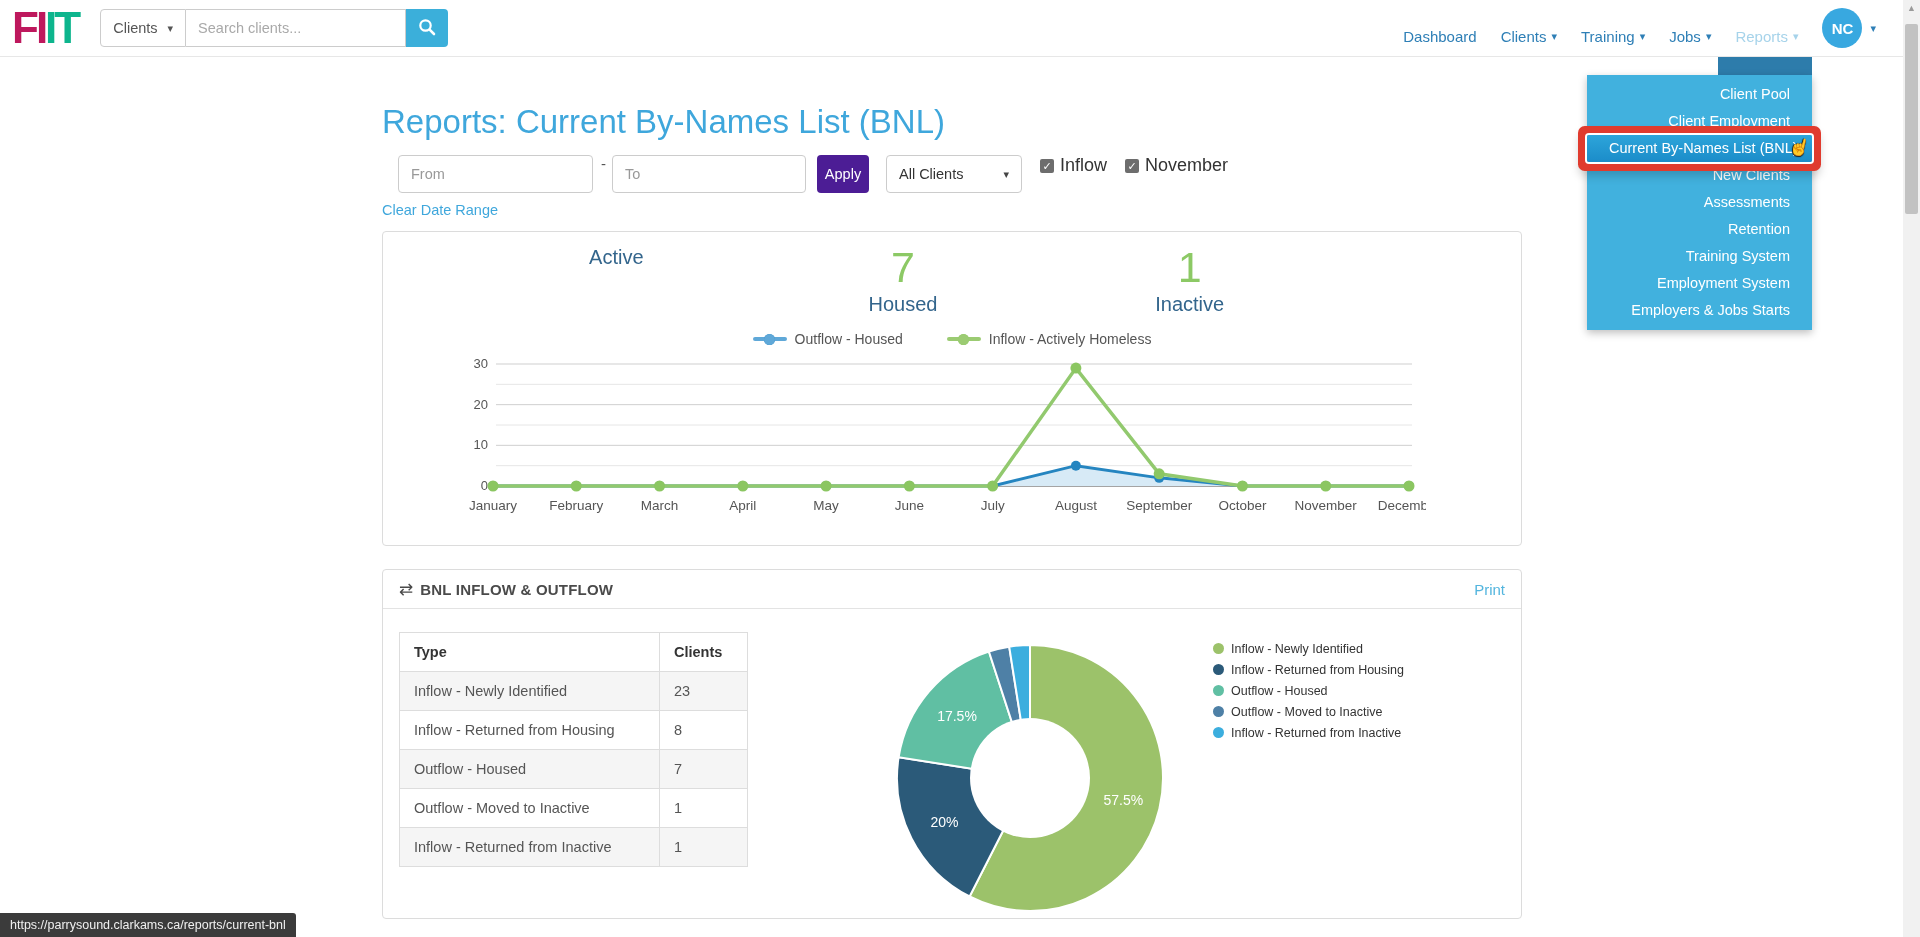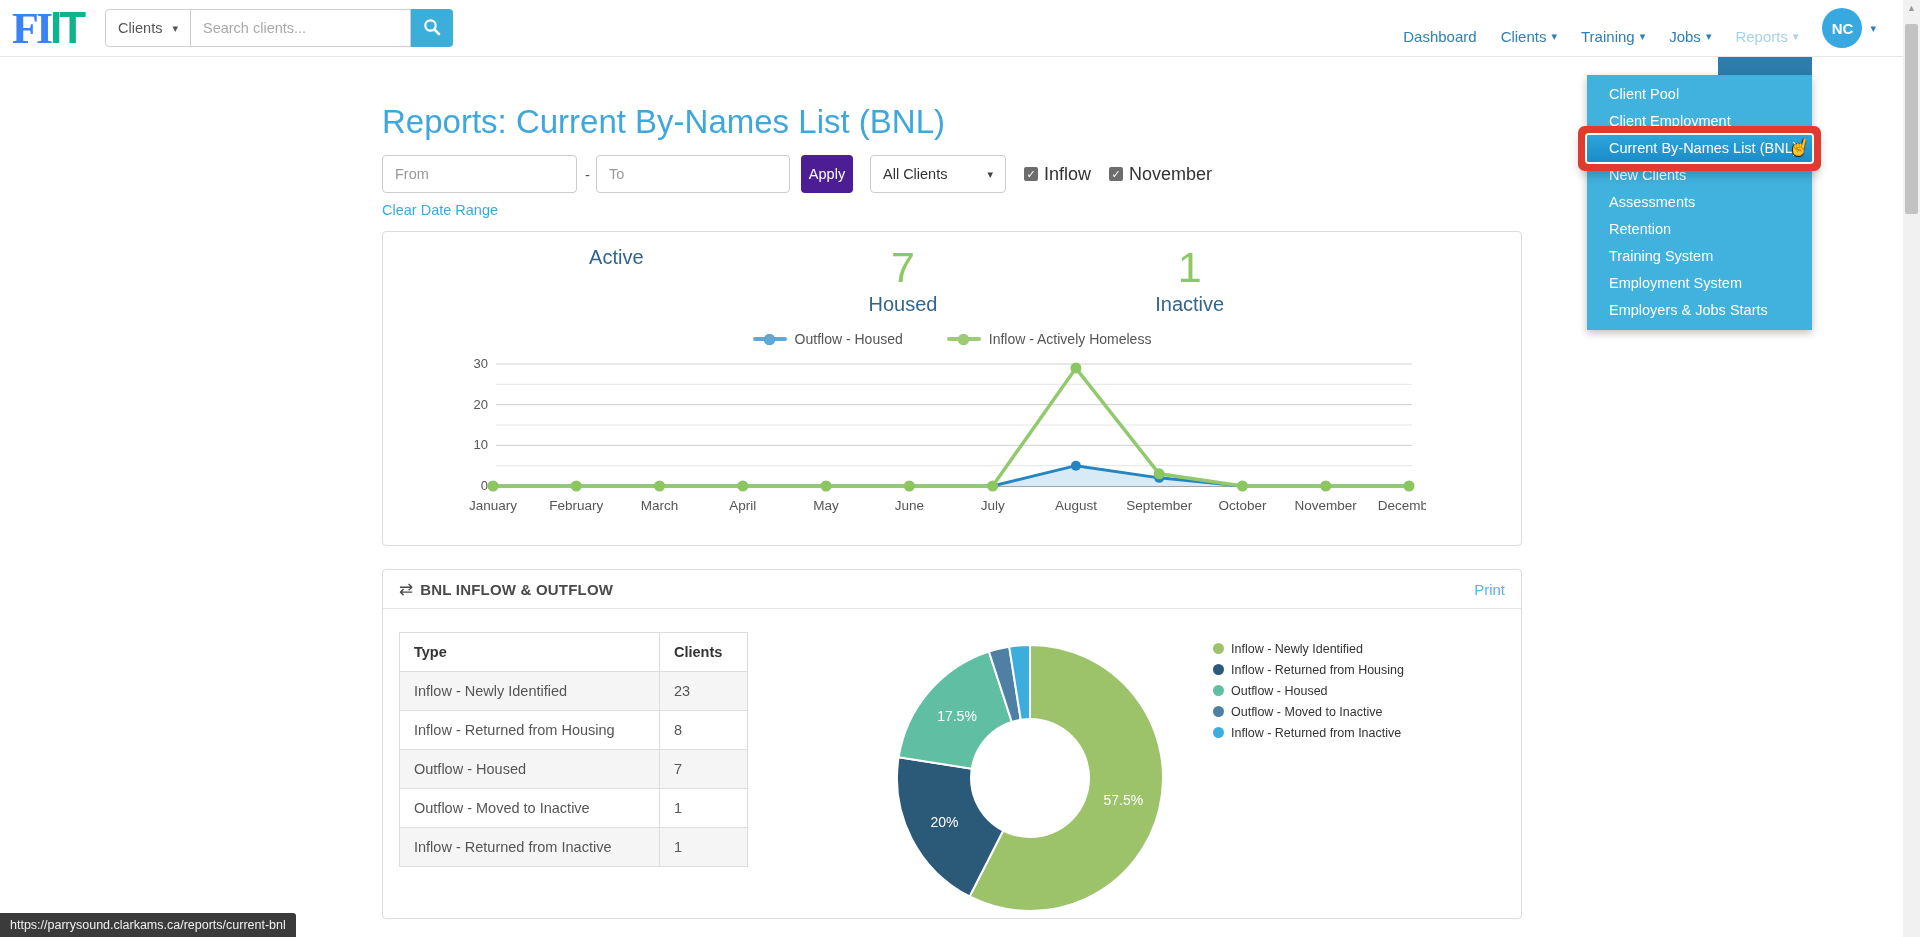--- a/index.html
+++ b/index.html
@@ -4,21 +4,21 @@
 <style>
   * { box-sizing: border-box; }
   html,body { margin:0; padding:0; background:#fff; }
   body { font-family:"Liberation Sans", sans-serif; }
   .viewport { position:relative; width:1920px; height:937px; overflow:hidden; background:#fff; }
 
   
   .navbar { position:absolute; top:0; left:0; width:1920px; height:57px; background:#fff;
             border-bottom:1px solid #e7e7e7; display:flex; align-items:center; padding:0 44px 0 12px; z-index:30; }
   .logo { font-size:44px; font-weight:bold; letter-spacing:-3px; line-height:1; user-select:none; }
-  .logo .l1 { color:#3b82f6;font-family:Liberation Serif, serif; }
+  .logo .l1 { color:#be185d; }
   .logo .l2 { color:#0db58d; }
   .search-group { display:flex; margin-left:22px; height:38px; }
   .search-cat { display:flex; align-items:center; gap:10px; padding:0 12px; border:1px solid #ccc;
                 border-radius:4px 0 0 4px; background:#fff; color:#555; font-size:14.5px; cursor:pointer; }
   .search-cat .caret { font-size:11px; color:#555; }
   .search-input { width:220px; height:38px; border:1px solid #ccc; border-left:none; padding:0 12px;
                   font-size:14.5px; color:#404040; font-family:"Liberation Sans",sans-serif; outline:none; }
   .search-input::placeholder { color:#a9a9a9; }
   .search-btn { width:42px; height:38px; background:#3bafda; border:none; border-radius:0 4px 4px 0;
                 display:flex; align-items:center; justify-content:center; cursor:pointer; }
@@ -28,30 +28,30 @@
   .nav-link.open { color:#a6d3ea; }
   .avatar-wrap { display:flex; align-items:center; gap:8px; cursor:pointer; }
   .avatar { width:40px; height:40px; border-radius:50%; background:#38a8e0; color:#fff; font-size:15px;
             font-weight:bold; display:flex; align-items:center; justify-content:center; }
   .avatar-caret { font-size:11px; color:#2e7fb6; }
 
   
   .open-notch { position:absolute; left:1718px; top:57px; width:94px; height:19px; background:#2d7cab; z-index:40; }
   .reports-menu { position:absolute; left:1587px; top:75px; width:225px; background:#41b1de; z-index:50;
                   padding:6px 0; box-shadow:0 3px 8px rgba(0,0,0,.25); }
-  .menu-item { padding:4px 22px; color:#fff; font-size:14.5px; line-height:19px; cursor:pointer; white-space:nowrap; }
+  .menu-item { padding:4px 22px; color:#fff; font-size:14.5px; line-height:19px; cursor:pointer; white-space:nowrap;text-align:right; }
   .menu-item.active { position:relative; z-index:2; background:linear-gradient(180deg,#2da5da,#1b8cc9);
                       border-radius:2px; box-shadow:0 0 0 2px #ffffff, 0 0 0 9px #e03b2e, 0 6px 10px 8px rgba(0,0,0,.18); }
   .hand-icon { position:absolute; right:2px; top:3px; font-size:17px; color:#fff;
                text-shadow:-1px 0 1px #222, 1px 1px 1px #222; transform:rotate(14deg); }
 
   
   .content { position:absolute; left:382px; top:57px; width:1140px; }
   h1.page-title { margin:46px 0 14px 0; font-weight:normal; font-size:33px; color:#3fa7dc; }
-  .filter-row { display:flex; align-items:center; height:38px; }
+  .filter-row { display:flex; align-items:flex-start; height:38px;margin-left:16px; }
   .f-input { height:38px; border:1px solid #ccc; border-radius:4px; padding:0 12px; font-size:14.5px;
              color:#555; font-family:"Liberation Sans",sans-serif; outline:none; }
   .f-input::placeholder { color:#999; }
   .from-input { width:195px; }
   .to-input { width:194px; margin-left:6px; }
   .dash { margin-left:8px; color:#555; font-size:15px; }
   .apply-btn { margin-left:11px; height:38px; width:52px; background:#4c1d95; color:#fff; border:none;
                border-radius:4px; font-size:14.5px; cursor:pointer; font-family:"Liberation Sans",sans-serif; }
   .scope-select { margin-left:17px; width:136px; height:38px; border:1px solid #ccc; border-radius:4px;
                   display:flex; align-items:center; justify-content:space-between; padding:12px 12px;

